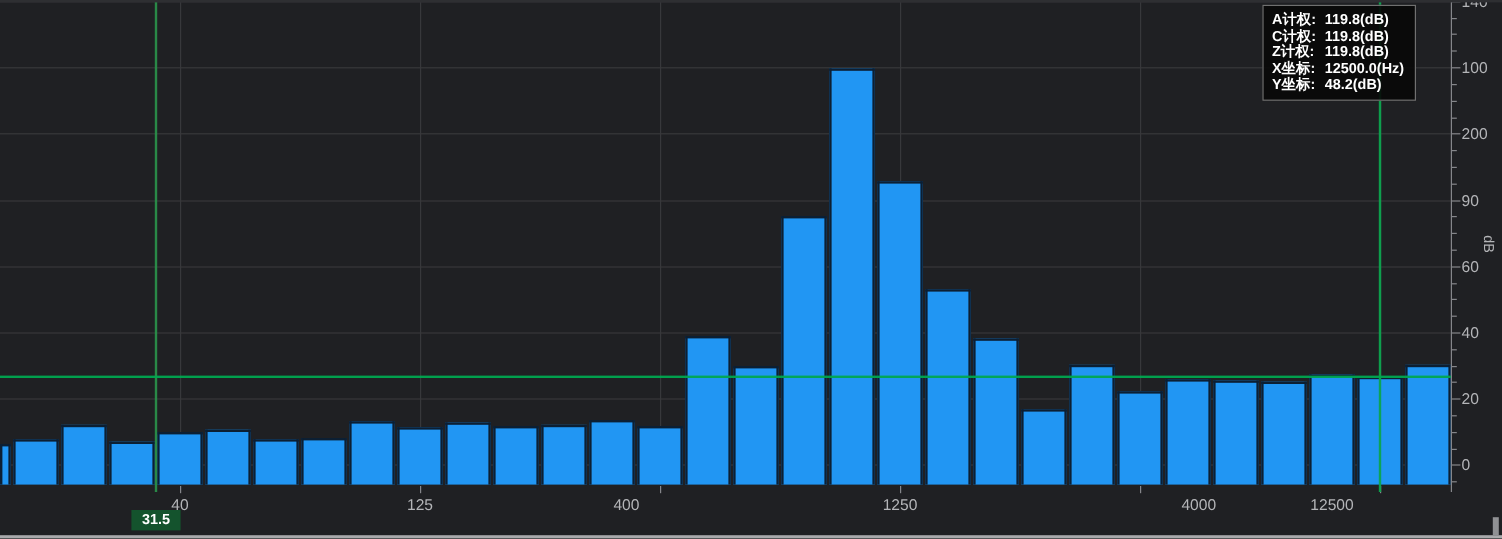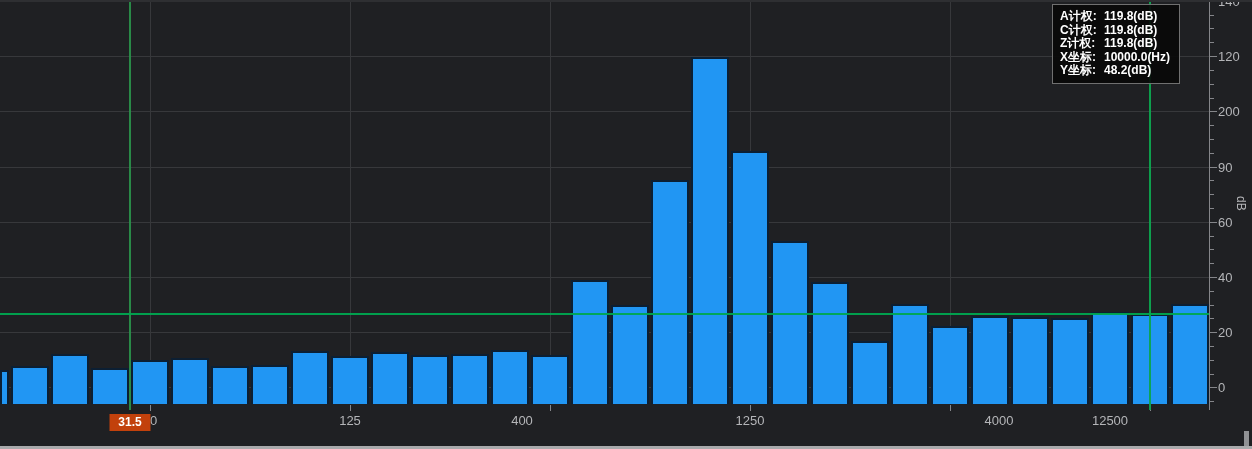--- a/index.html
+++ b/index.html
@@ -21,22 +21,22 @@
   .cursor-h{position:absolute;left:0;width:1209px;height:2px;background:#00a650;opacity:.95;}
   
   .y-axis-line{position:absolute;left:1209px;top:0;width:1px;height:410px;background:#85868a;z-index:2;}
   .ytick{position:absolute;left:1210px;height:1px;background:#85868a;z-index:2;}
   .ylbl{position:absolute;left:1218px;width:34px;color:#b4b5b8;font-size:13px;line-height:13px;z-index:2;}
   .y-unit{position:absolute;left:1234px;top:196px;color:#b4b5b8;font-size:12px;writing-mode:vertical-rl;z-index:2;}
   
   .x-axis{position:absolute;left:0;top:404px;width:1252px;height:24px;z-index:2;}
   .xtick{position:absolute;top:1px;width:1px;height:6px;background:#85868a;}
   .xlbl{position:absolute;top:9px;transform:translateX(-50%);color:#b4b5b8;font-size:13px;white-space:nowrap;}
-  .marker-badge{position:absolute;top:10px;width:41px;height:17px;transform:translateX(-50%);
-    background:#c2410c;color:#fff;font-size:12px;font-weight:bold;text-align:center;line-height:17px;z-index:4;}
+  .marker-badge{position:absolute;top:21px;width:41px;height:17px;transform:translateX(-50%);
+    background:#14532d;color:#fff;font-size:12px;font-weight:bold;text-align:center;line-height:17px;z-index:4;}
   
   .info-box{position:absolute;left:1052px;top:4px;width:128px;box-sizing:border-box;
     background:rgba(8,8,8,.9);border:1px solid #707070;padding:5px 7px;z-index:10;}
   .info-row{display:flex;font-size:12px;font-weight:bold;color:#fff;line-height:13.6px;}
   .info-row .lbl{width:44px;flex:none;}
   .info-row .val{flex:1;}
   
   .status-bar{position:absolute;left:0;top:428px;width:1252px;height:18px;background:#232528;
     border-top:1px solid #3c3d40;box-sizing:border-box;display:flex;align-items:center;z-index:6;}
   .status-dot{width:9px;height:9px;border-radius:50%;background:#29c055;margin:0 7px 0 10px;flex:none;}
@@ -125,21 +125,21 @@
       <div class="ylbl" style="top: 160.5px;">90</div>
       <div class="ytick" style="top: 152.7px; width: 4px;"></div>
       <div class="ytick" style="top: 138.9px; width: 4px;"></div>
       <div class="ytick" style="top: 125.1px; width: 4px;"></div>
       <div class="ytick" style="top: 111.3px; width: 7px;"></div>
       <div class="ylbl" style="top: 105.3px;">200</div>
       <div class="ytick" style="top: 97.5px; width: 4px;"></div>
       <div class="ytick" style="top: 83.7px; width: 4px;"></div>
       <div class="ytick" style="top: 69.9px; width: 4px;"></div>
       <div class="ytick" style="top: 56.1px; width: 7px;"></div>
-      <div class="ylbl" style="top: 50.1px;">120</div>
+      <div class="ylbl" style="top: 50.1px;">100</div>
       <div class="ytick" style="top: 42.3px; width: 4px;"></div>
       <div class="ytick" style="top: 28.4px; width: 4px;"></div>
       <div class="ytick" style="top: 14.6px; width: 4px;"></div>
       <div class="ytick" style="top: 0.8px; width: 7px;"></div>
       <div class="ylbl" style="top: -5.2px;">140</div>
     </div>
   <div class="y-unit">dB</div>
 
   <div class="x-axis" id="xaxis">
       <div class="xtick" style="left: 150px;"></div>
@@ -171,21 +171,21 @@
     <div class="info-row">
       <span class="lbl">C计权:</span>
       <span class="val">119.8(dB)</span>
     </div>
     <div class="info-row">
       <span class="lbl">Z计权:</span>
       <span class="val">119.8(dB)</span>
     </div>
     <div class="info-row">
       <span class="lbl">X坐标:</span>
-      <span class="val">10000.0(Hz)</span>
+      <span class="val">12500.0(Hz)</span>
     </div>
     <div class="info-row">
       <span class="lbl">Y坐标:</span>
       <span class="val">48.2(dB)</span>
     </div>
   </div>
 
   <div class="scroll-corner"></div>
   <div class="bottom-strip"></div>
 </div>

